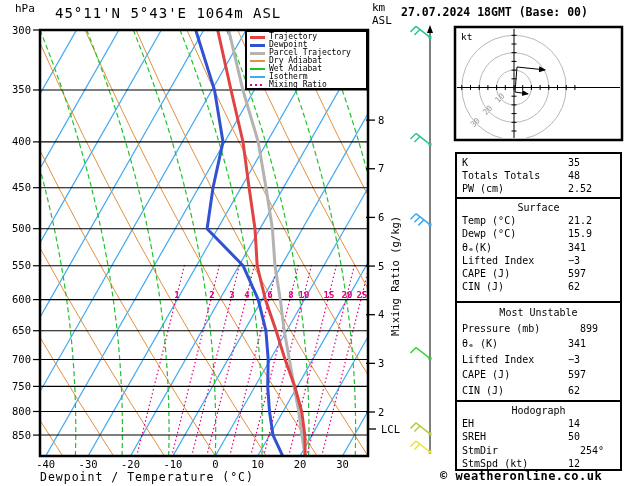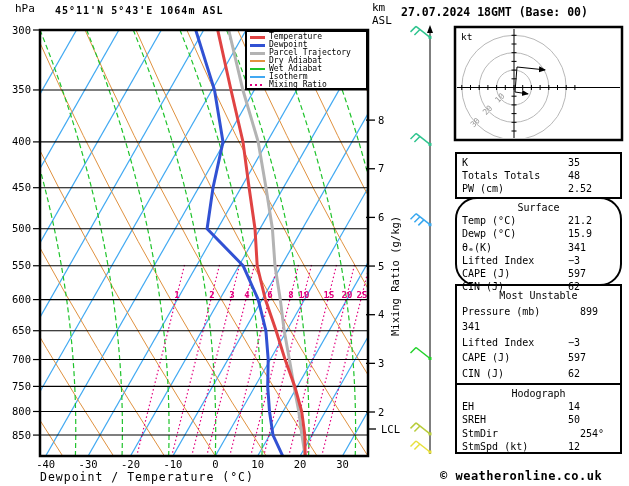--- a/index.html
+++ b/index.html
@@ -1,20 +1,20 @@
 <!DOCTYPE html>
 <html><head>
 <meta charset="utf-8">
 <style>
   html,body{margin:0;padding:0;background:#fff;}
   #stage{position:relative;width:629px;height:486px;background:#fff;overflow:hidden;
          font-family:"DejaVu Sans Mono","DejaVu Sans",monospace;color:#000;}
   .t{position:absolute;white-space:pre;}
   .hpa{left:15px;top:2px;font-size:11px;}
-  .title{left:55px;top:5px;font-size:10px;font-weight:bold;letter-spacing:1px;}
+  .title{left:55px;top:5px;font-size:14px;font-weight:normal;letter-spacing:1px;}
   .kmlbl{left:372px;top:1px;font-size:11px;line-height:13px;}
   .date{left:401px;top:5px;font-size:11.5px;font-weight:bold;}
   .xlabel{left:40px;top:470px;width:332px;font-size:11.5px;letter-spacing:1px;}
   .footer{left:440px;top:469px;font-size:12px;font-weight:bold;letter-spacing:0.5px;}
   #chart{position:absolute;left:0;top:0;}
   #legend{position:absolute;left:245px;top:30px;width:123px;height:60px;background:#fff;
           border:2px solid #000;box-sizing:border-box;padding:1px 0 0 3px;z-index:5;}
   .lrow{display:flex;align-items:center;height:8px;font-size:8px;line-height:8px;}
   .sw{width:15px;flex:none;margin-right:4px;}
   #panel{position:absolute;left:455px;top:152px;width:167px;z-index:5;}
@@ -276,21 +276,21 @@
         <text x="461" y="40" font-size="9.5" font-family="DejaVu Sans Mono, DejaVu Sans, monospace">kt</text>
       </g>
     </svg>
   <div class="t hpa">hPa</div>
   <div class="t title">45°11'N 5°43'E 1064m ASL</div>
   <div class="t kmlbl"><span>km</span><br><span>ASL</span></div>
   <div class="t date">27.07.2024 18GMT (Base: 00)</div>
   <div id="legend">
       <div class="lrow">
         <div class="sw" style="height: 3px; background: rgb(224, 67, 67);"></div>
-        <span>Temperature</span>
+        <span>Trajectory</span>
       </div>
       <div class="lrow">
         <div class="sw" style="height: 3px; background: rgb(49, 81, 211);"></div>
         <span>Dewpoint</span>
       </div>
       <div class="lrow">
         <div class="sw" style="height: 3px; background: rgb(179, 179, 179);"></div>
         <span>Parcel Trajectory</span>
       </div>
       <div class="lrow">
@@ -318,21 +318,21 @@
         </div>
         <div class="srow" style="line-height: 13.2px;">
           <span class="sl">Totals Totals</span>
           <span class="sv">48</span>
         </div>
         <div class="srow" style="line-height: 13.2px;">
           <span class="sl">PW (cm)</span>
           <span class="sv">2.52</span>
         </div>
       </div>
-      <div class="box" style="height: 89px; border-radius: 22px;">
+      <div class="box" style="height: 106px;">
         <div class="stitle" style="line-height: 13.2px;">Surface</div>
         <div class="srow" style="line-height: 13.2px;">
           <span class="sl">Temp (°C)</span>
           <span class="sv">21.2</span>
         </div>
         <div class="srow" style="line-height: 13.2px;">
           <span class="sl">Dewp (°C)</span>
           <span class="sv">15.9</span>
         </div>
         <div class="srow" style="line-height: 13.2px;">
@@ -352,20 +352,21 @@
           <span class="sv">62</span>
         </div>
       </div>
       <div class="box" style="height: 101px;">
         <div class="stitle" style="line-height: 15.5px;">Most Unstable</div>
         <div class="srow" style="line-height: 15.5px; gap: 12px;">
           <span class="sl">Pressure (mb)</span>
           <span class="sv">899</span>
         </div>
         <div class="srow" style="line-height: 15.5px;">
+          <span class="sl">θₑ (K)</span>
           <span class="sv">341</span>
         </div>
         <div class="srow" style="line-height: 15.5px;">
           <span class="sl">Lifted Index</span>
           <span class="sv">−3</span>
         </div>
         <div class="srow" style="line-height: 15.5px;">
           <span class="sl">CAPE (J)</span>
           <span class="sv">597</span>
         </div>

